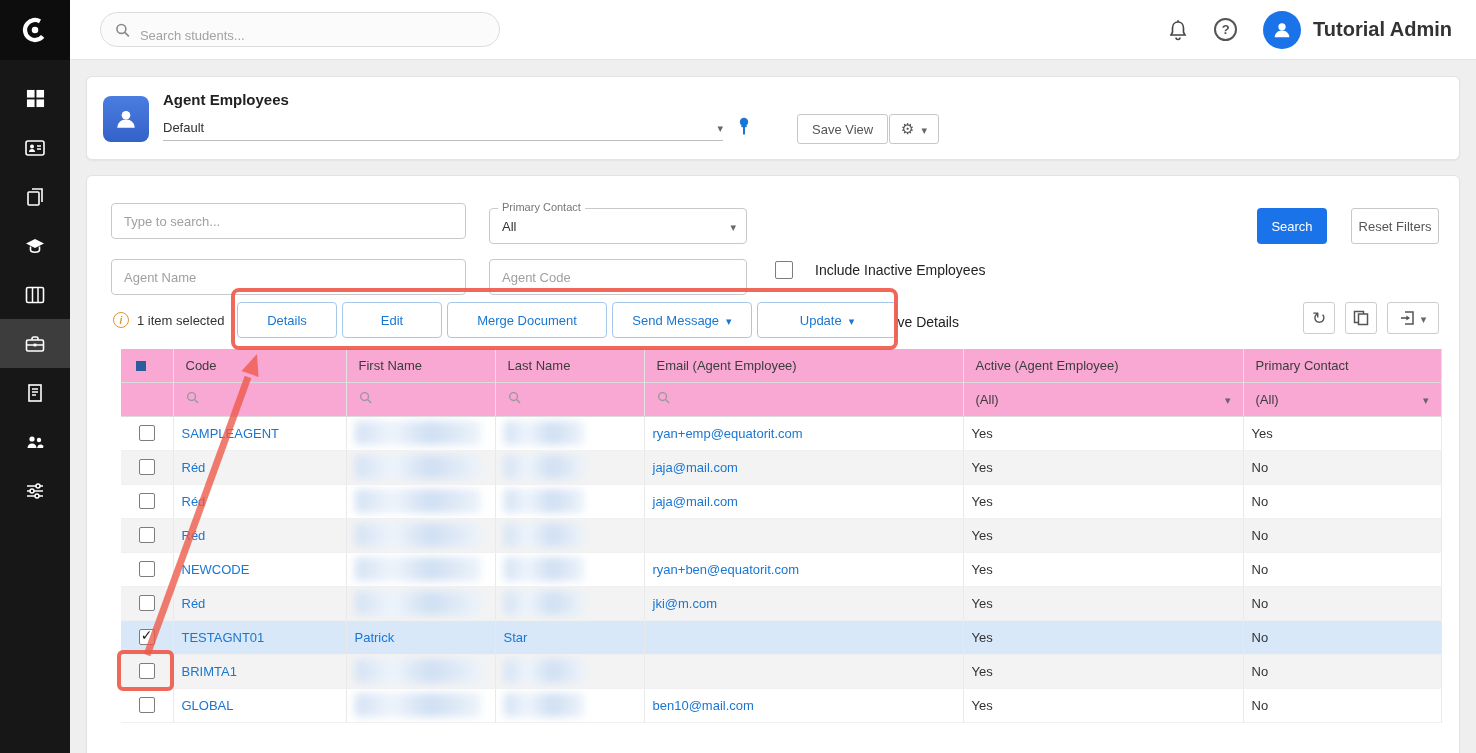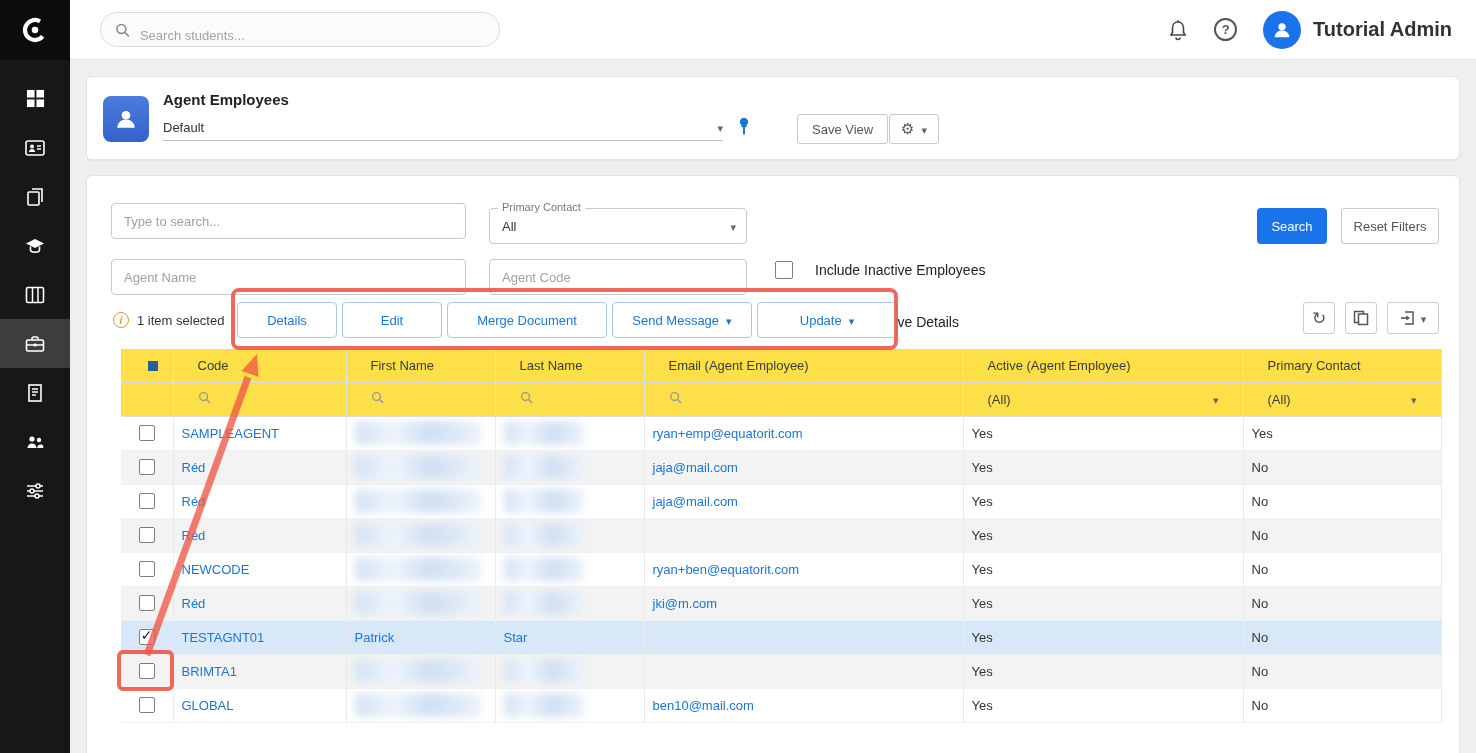--- a/index.html
+++ b/index.html
@@ -65,42 +65,42 @@
   .chk-row { position:absolute; display:flex; align-items:center; gap:22px; font-size:14px; color:#222;margin-top:45px; }
   .checkbox { width:16px; height:16px; border:1px solid #7d7d7d; border-radius:2px; background:#fff;
     display:inline-block; position:relative; cursor:pointer; flex:none; }
   .checkbox.lg { width:18px; height:18px; }
   .checkbox.checked::after { content:"✓"; position:absolute; left:1px; top:-3px; font-size:14px;
     font-weight:bold; color:#1b1b1b; }
   .checkbox.indeterminate { border:none; background:transparent; }
   .checkbox.indeterminate::after { content:""; position:absolute; inset:3px; background:#2b5d9c; }
   .btn-primary { position:absolute; top:32px; right:132px; width:70px; height:36px; background:#1a73e8;
     color:#fff; border:none; border-radius:4px; font-size:13px; font-family:inherit; cursor:pointer; }
-  .btn-reset { position:absolute; top:32px; right:20px; width:98px; height:36px; }
+  .btn-reset { position:absolute; top:32px; right:20px; width:88px; height:36px; }
 
   
   .sel-status { position:absolute; left:26px; top:126px; height:36px; display:flex; align-items:center; gap:8px; }
   .info-icon { width:16px; height:16px; border:1.6px solid #e2962c; border-radius:50%; color:#e2962c;
     display:flex; align-items:center; justify-content:center; font-size:10px; font-weight:bold; font-style:italic; }
   .info-icon::after { content:"i"; }
   .actions { position:absolute; left:150px; top:126px; display:flex; gap:5px; }
   .action-btn { height:36px; border:1px solid #a6c8e8; border-radius:4px; background:#fff; color:#1976d2;
     font-size:13px; font-family:inherit; display:inline-flex; align-items:center; justify-content:center;
     gap:7px; cursor:pointer; }
   .action-btn .caret::after { color:#1976d2; }
   .grid-tools { position:absolute; right:20px; top:126px; display:flex; gap:10px; }
   .tool-btn { height:32px; width:32px; border:1px solid #ccc; border-radius:3px; background:#fff;
     display:inline-flex; align-items:center; justify-content:center; gap:5px; cursor:pointer; }
   .tool-btn.split { width:52px; }
   .refresh-glyph::after { content:"↻"; font-size:17px; color:#555; line-height:1; }
 
   
   .grid-table { position:absolute; left:34px; top:173px; width:1320px; border-collapse:collapse; table-layout:fixed; }
-  .grid-table th { height:33px; font-weight:400; color:#3c3c3c; text-align:left; padding:0 24px;
-    border-bottom:1px solid #dcdcdc; border-right:1px solid #e3e3e3; background:#fde047; font-size:13px; cursor:pointer; }
+  .grid-table th { height:33px; font-weight:400; color:#3c3c3c; text-align:left; padding:0 12px;
+    border-bottom:1px solid #dcdcdc; border-right:1px solid #e3e3e3; background:#f9a8d4; font-size:13px; cursor:pointer; }
   .grid-table .filter-row th { height:34px; }
   .grid-table td { height:34px; padding:0 8px; border-right:1px solid #e9e9e9; border-bottom:1px solid #f0f0f0;
     font-size:13px; color:#333; overflow:hidden; white-space:nowrap; }
   .grid-table tbody tr:nth-child(even) { background:#f3f3f3; }
   .grid-table tbody tr.selected { background:#d8e8f8; }
   .cb-cell { text-align:center; }
   .cb-cell .checkbox { vertical-align:middle; }
   .link { color:#1976d2; cursor:pointer; }
   .allsel { display:flex; align-items:center; justify-content:space-between; }
   .blur-blob { height:24px; margin:0 6px 0 0; border-radius:4px;

